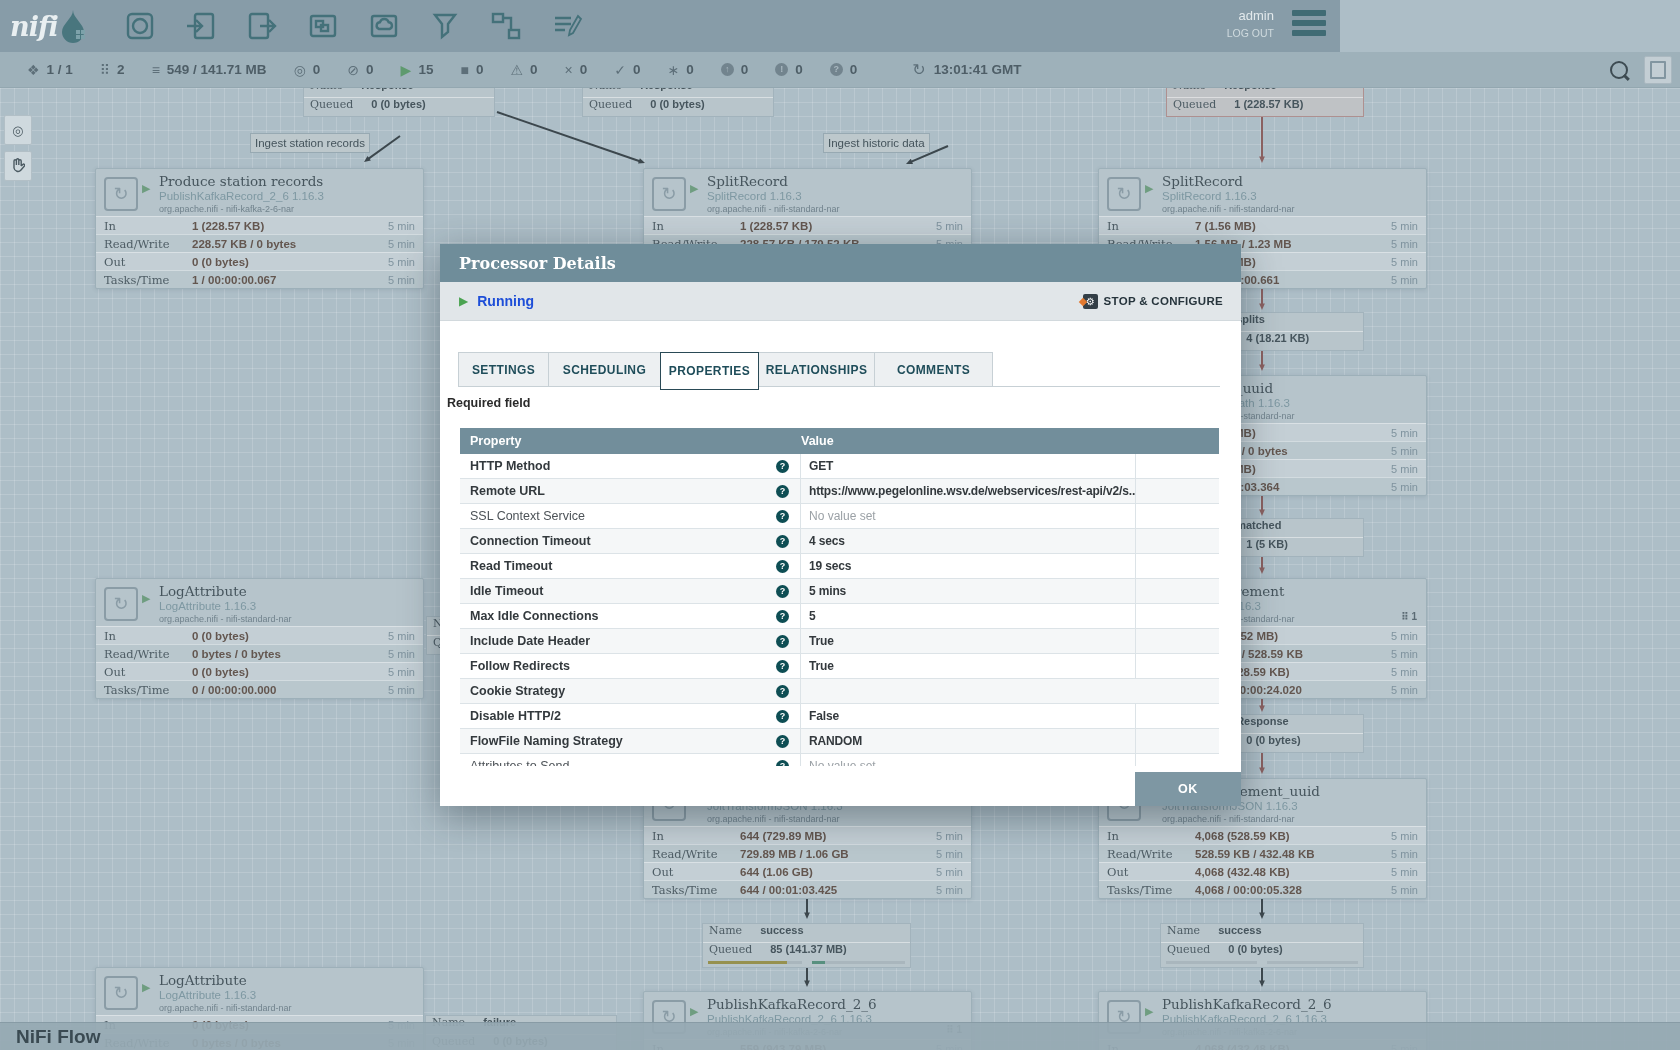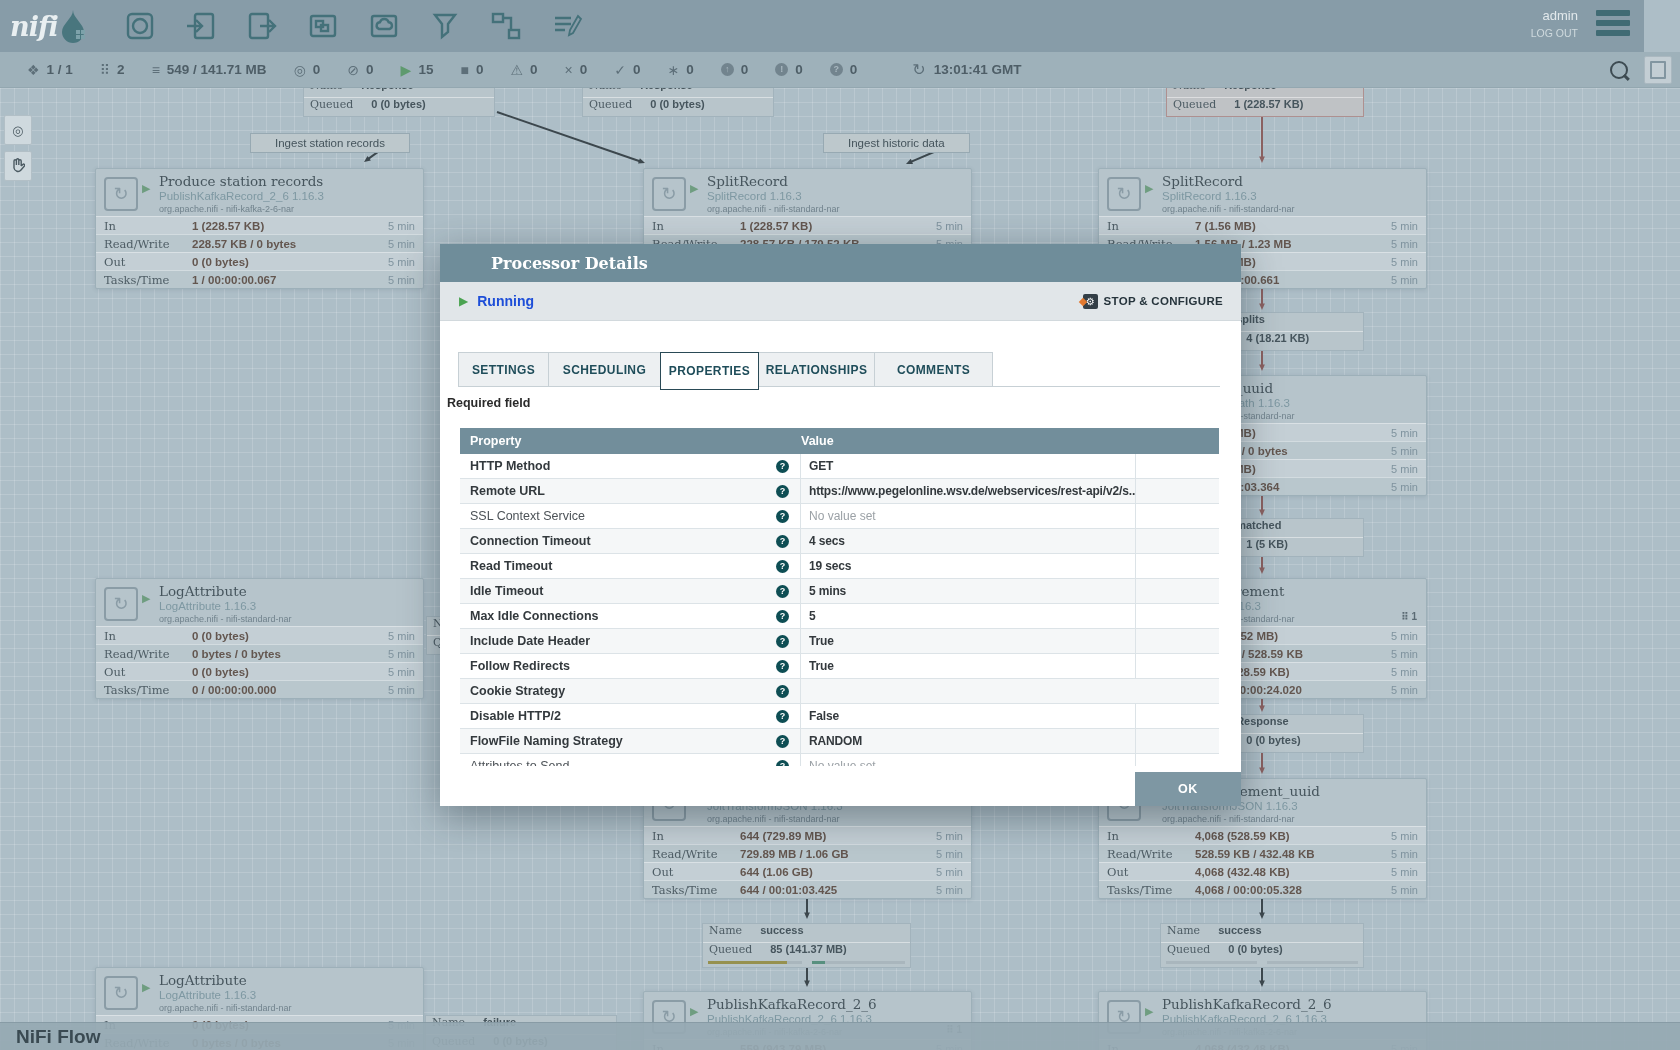--- a/index.html
+++ b/index.html
@@ -1,20 +1,20 @@
 <!DOCTYPE html>
 <html><head>
 <meta charset="utf-8">
 <style>
   html,body{margin:0;padding:0;}
   body{width:1680px;height:1050px;overflow:hidden;position:relative;
        font-family:"Liberation Sans",sans-serif;background:#adbec7;}
 
   
-  #app-header{position:absolute;left:0;top:0;width:1644px;height:52px;background:#879ca8;z-index:30;}
+  #app-header{position:absolute;left:0;top:0;width:1340px;height:52px;background:#879ca8;z-index:30;}
   #logo{position:absolute;left:10px;top:8px;display:flex;align-items:center;}
   #logo-text{font-family:"DejaVu Serif",serif;font-weight:bold;font-style:italic;font-size:27px;color:#e9eff1;letter-spacing:-1px;}
   #toolbar{position:absolute;left:122px;top:8px;display:flex;gap:25px;}
   .tbi{width:36px;height:36px;display:flex;align-items:center;justify-content:center;cursor:grab;}
   .tbi svg{stroke:#44717a;fill:none;stroke-width:2.4;}
   #user-block{position:absolute;right:66px;top:8px;text-align:right;}
   #user-name{font-size:13px;color:#e2e9ec;}
   #logout{font-size:10.5px;color:#cfdade;margin-top:4px;cursor:pointer;}
   #hamburger{position:absolute;right:14px;top:10px;width:34px;cursor:pointer;}
   #hamburger div{height:6px;background:#406b74;margin-bottom:4px;border-radius:1px;}
@@ -64,36 +64,36 @@
   .conn{position:absolute;background:#b8c5cb;border:1px solid #a2b3bc;z-index:3;cursor:pointer;}
   .conn.warn{border-color:#ae9090;background:#bfc2c5;}
   .conn-row{display:flex;align-items:flex-start;height:18px;padding:0 6px;gap:18px;white-space:nowrap;}
   .conn-row+.conn-row{border-top:1px solid rgba(255,255,255,0.45);}
   .conn-lab{font-family:"DejaVu Serif",serif;font-size:11px;color:#4d5c64;}
   .conn-val{font-size:11px;font-weight:bold;color:#46555d;}
   .conn-bars{display:flex;gap:10px;padding:0 5px 3px 5px;}
   .cbar{flex:1;height:3px;background:#a9b6bd;position:relative;}
   .cbar i{position:absolute;left:0;top:0;bottom:0;display:block;}
 
-  .flow-label{position:absolute;background:#bdc8cc;border:1px solid #97a9b2;padding:3px 24px;
+  .flow-label{position:absolute;background:#bdc8cc;border:1px solid #97a9b2;padding:3px 4px;
       font-size:11.5px;color:#45545c;z-index:3;white-space:nowrap;cursor:pointer;}
 
   
   .side-btn{position:absolute;left:4px;width:26px;height:28px;background:#cfd9de;border:1px solid #b2bfc6;
       border-radius:2px;z-index:5;display:flex;align-items:center;justify-content:center;cursor:pointer;}
 
   
   #breadcrumb-bar{position:absolute;left:0;top:1022px;width:1680px;height:28px;background:rgba(150,169,179,0.93);
       border-top:1px solid rgba(120,140,150,0.5);z-index:10;display:flex;align-items:center;}
   #breadcrumb{font-family:Liberation Sans, sans-serif;font-weight:bold;font-size:19px;color:#3a4a52;margin-left:16px;cursor:pointer;}
 
   
   #modal{position:absolute;left:440px;top:244px;width:801px;height:562px;background:#ffffff;z-index:50;
          box-shadow:0 10px 36px rgba(20,35,45,0.40);}
-  #modal-header{height:38px;background:#6f8d9a;display:flex;align-items:center;padding-left:32px;}
+  #modal-header{height:38px;background:#6f8d9a;display:flex;align-items:center;}
   #modal-title{font-family:"DejaVu Serif",serif;font-weight:bold;font-size:16px;color:#fff;margin-left:19px;}
   #modal-status{height:38px;background:#e1e6e9;border-bottom:1px solid #d2d9dd;display:flex;align-items:center;}
   #run-play{font-size:12px;color:#4aa351;margin-left:19px;}
   #run-text{font-size:14px;font-weight:bold;color:#1d4ed8;margin-left:9px;}
   #stop-config{margin-left:auto;margin-right:18px;display:flex;align-items:center;gap:6px;cursor:pointer;}
   #sc-icon{width:15px;height:15px;background:#333f47;border-radius:2px;color:#fff;font-size:10px;line-height:15px;
            text-align:center;position:relative;}
   #sc-icon::before{content:"";position:absolute;left:-3px;top:5px;width:6px;height:6px;background:#e2792f;transform:rotate(45deg);}
   #sc-text{font-size:11.5px;font-weight:bold;color:#26343c;letter-spacing:0.3px;}
 

